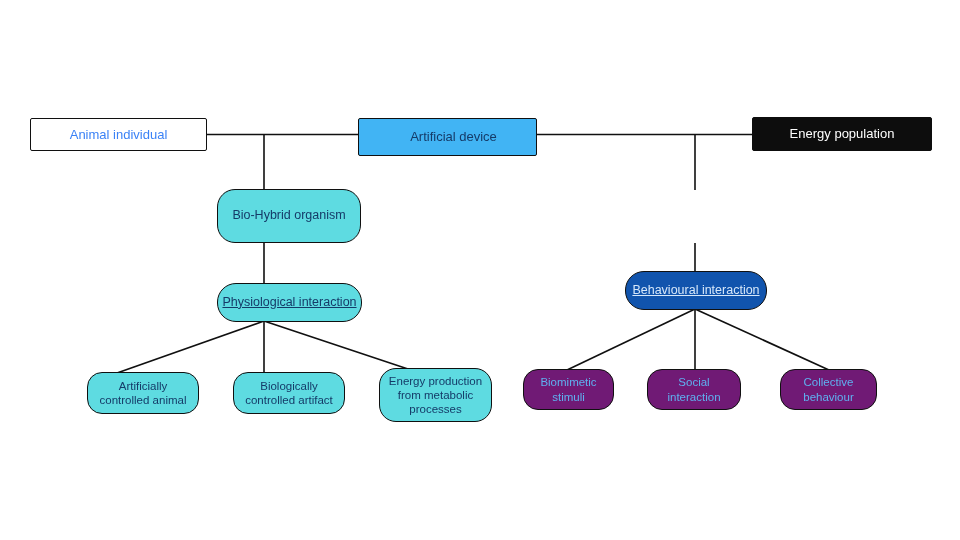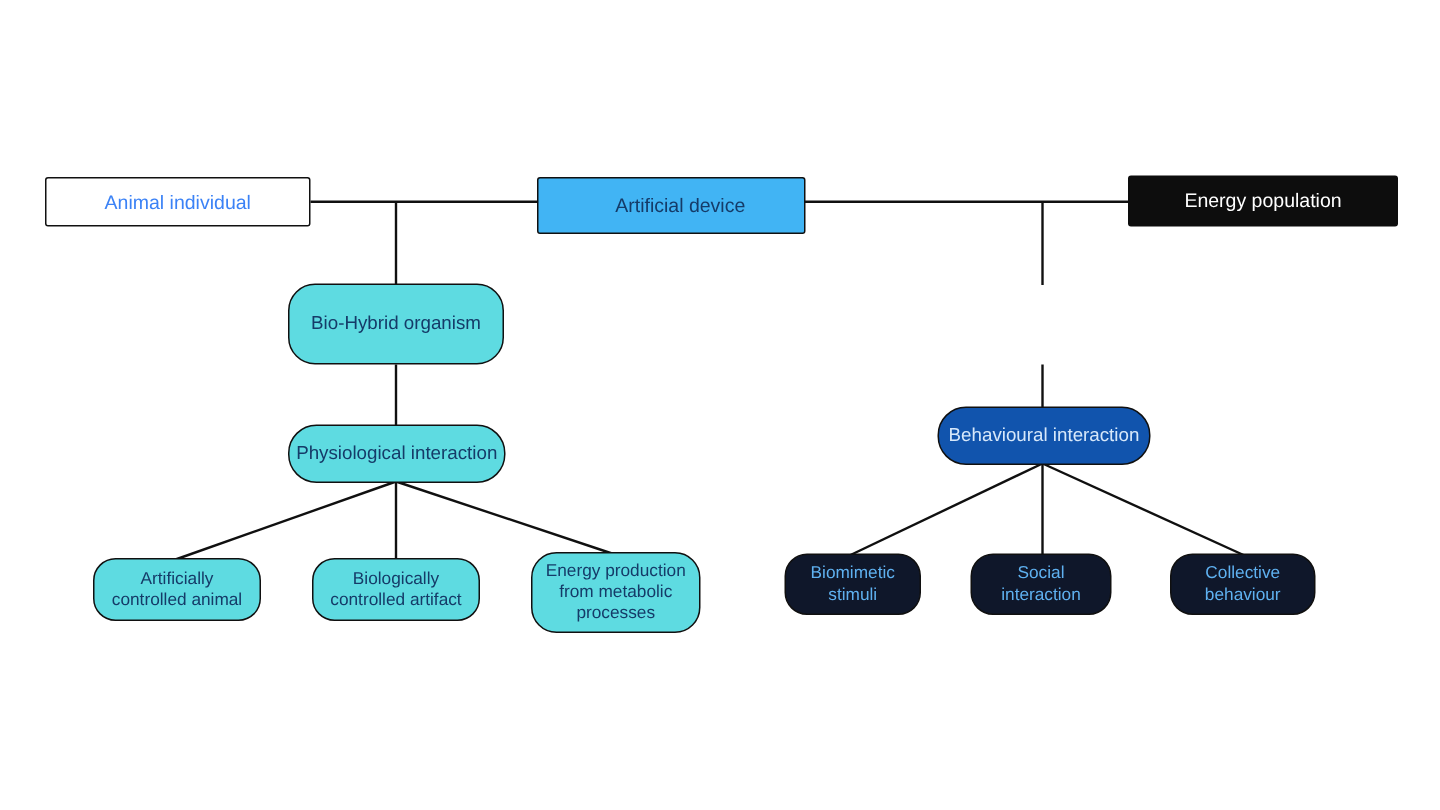--- a/index.html
+++ b/index.html
@@ -31,30 +31,30 @@
     display: flex;
     align-items: center;
     justify-content: center;
     text-align: center;
     box-sizing: border-box;
     border: 1.5px solid #101010;
     line-height: 1.22;
   }
   .rect { border-radius: 2px; font-size: 13px; }
   .pill-lg { border-radius: 18px; font-size: 12.5px; }
-  .pill-md { border-radius: 19px; font-size: 12.5px; }
+  .pill-md { border-radius: 19px; font-size: 12.5px; text-decoration: underline; }
   .pill-sm { border-radius: 15px; font-size: 11.5px; padding: 2px 6px; }
 
   .fill-white { background: #ffffff; color: #3b82f6; }
   .fill-lightblue { background: #41b4f4; color: #153b68; }
   .fill-black { background: #0d0d0d; color: #ffffff; border-color: #0d0d0d; }
-  .fill-cyan { background: #5edbe1; color: #153b68; }
+  .fill-cyan { background: #5edbe1; color: #153b68; margin-left: 25px; }
   .fill-darkblue-white { background: #1154ad; color: #f0f5fb; }
   .fill-darkblue-light { background: #1154ad; color: #d7e8fa; }
-  .fill-darkblue-blue { background: #0f172a; color: #5fb1f0; }
+  .fill-darkblue-blue { background: #701a75; color: #5fb1f0; }
 
   
   .n-animal-individual { left: 30px;  top: 118px; width: 177px; height: 33px; }
   .n-artificial-device { left: 358px; top: 118px; width: 179px; height: 38px; padding-left: 12px; }
   .n-animal-population { left: 752px; top: 117px; width: 180px; height: 34px; }
 
   .n-bio-hybrid        { left: 192px; top: 189px; width: 144px; height: 54px; }
   .n-physiological     { left: 192px; top: 283px; width: 145px; height: 39px; }
   .n-art-controlled    { left: 62px;  top: 372px; width: 112px; height: 42px; text-align: center; }
   .n-bio-controlled    { left: 208px; top: 372px; width: 112px; height: 42px; }

